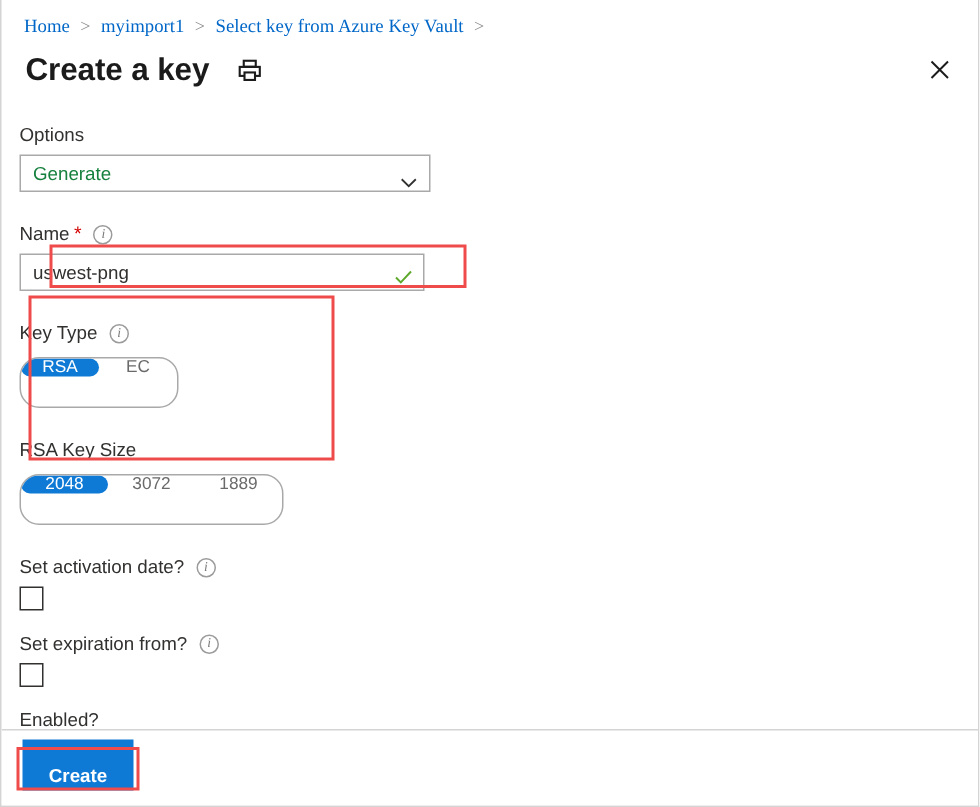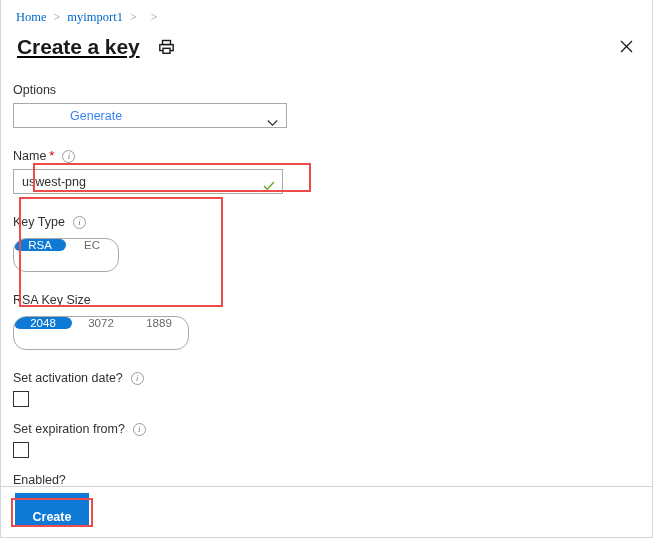--- a/index.html
+++ b/index.html
@@ -48,21 +48,20 @@
 
   
   .title-row {
     position: absolute;
     left: 16px;
     top: 30px;
     right: 16px;
     height: 34px;
     display: flex;
     align-items: center;
-    text-decoration: underline;
   }
   .page-title {
     font-size: 21px;
     font-weight: 600;
     color: #1b1b1b;
     letter-spacing: -0.1px;
     line-height: 26px;
   }
   .print-icon {
     margin-left: 18px;
@@ -136,23 +135,22 @@
     height: 25px;
     border: 1px solid #a9a9a9;
     background: #fff;
     box-sizing: border-box;
     display: flex;
     align-items: center;
     cursor: pointer;
   }
   .select-value {
     font-size: 12.5px;
-    color: #3b82f6;
+    color: #15803d;
     padding-left: 8px;
-    margin-left: 48px;
   }
   .select-chevron {
     position: absolute;
     right: 8px;
     top: 50%;
     transform: translateY(-50%);
     width: 11px;
     height: 7px;
   }
 
@@ -267,20 +265,21 @@
 </head>
 <body>
 
 <div class="page">
 
   <div class="breadcrumb">
     <span class="crumb">Home</span>
     <span class="crumb-sep">&gt;</span>
     <span class="crumb">myimport1</span>
     <span class="crumb-sep">&gt;</span>
+    <span class="crumb">Select key from Azure Key Vault</span>
     <span class="crumb-sep">&gt;</span>
   </div>
 
   <div class="title-row">
     <span class="page-title">Create a key</span>
     <span class="print-icon">
       <svg width="17" height="17" viewBox="0 0 17 17">
         <rect x="4.5" y="1.5" width="8" height="4" fill="none" stroke="#1b1b1b" stroke-width="1.4"></rect>
         <rect x="1.8" y="5.6" width="13.4" height="6" fill="none" stroke="#1b1b1b" stroke-width="1.4"></rect>
         <rect x="5" y="9.3" width="7" height="5" fill="#ffffff" stroke="#1b1b1b" stroke-width="1.4"></rect>

